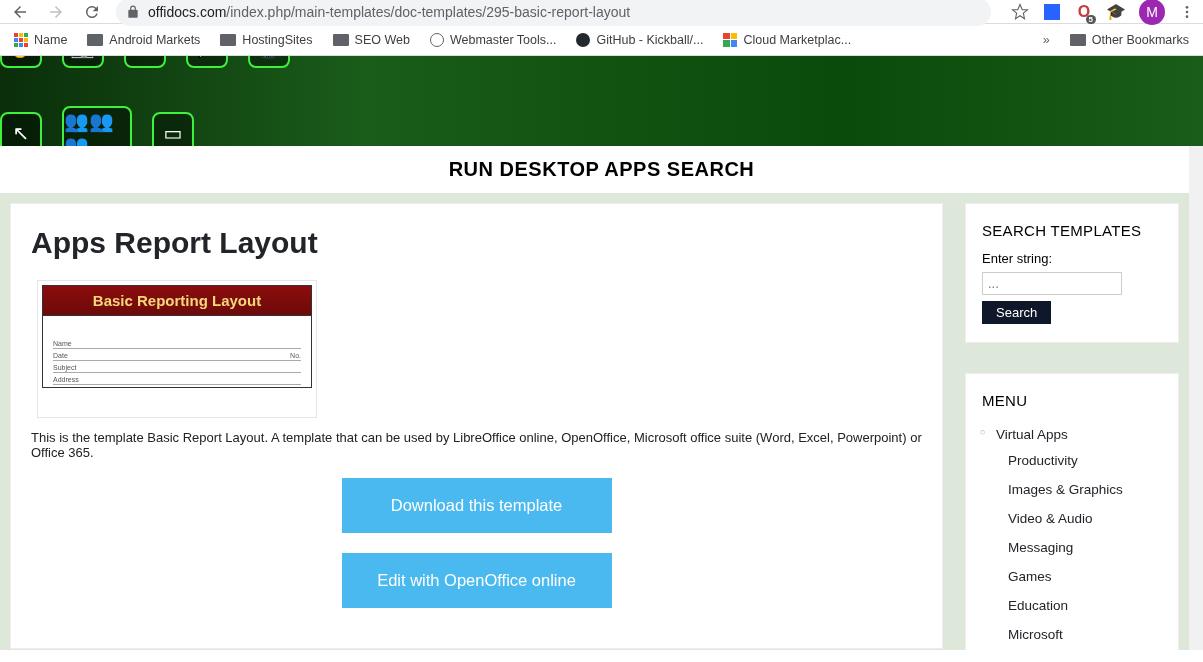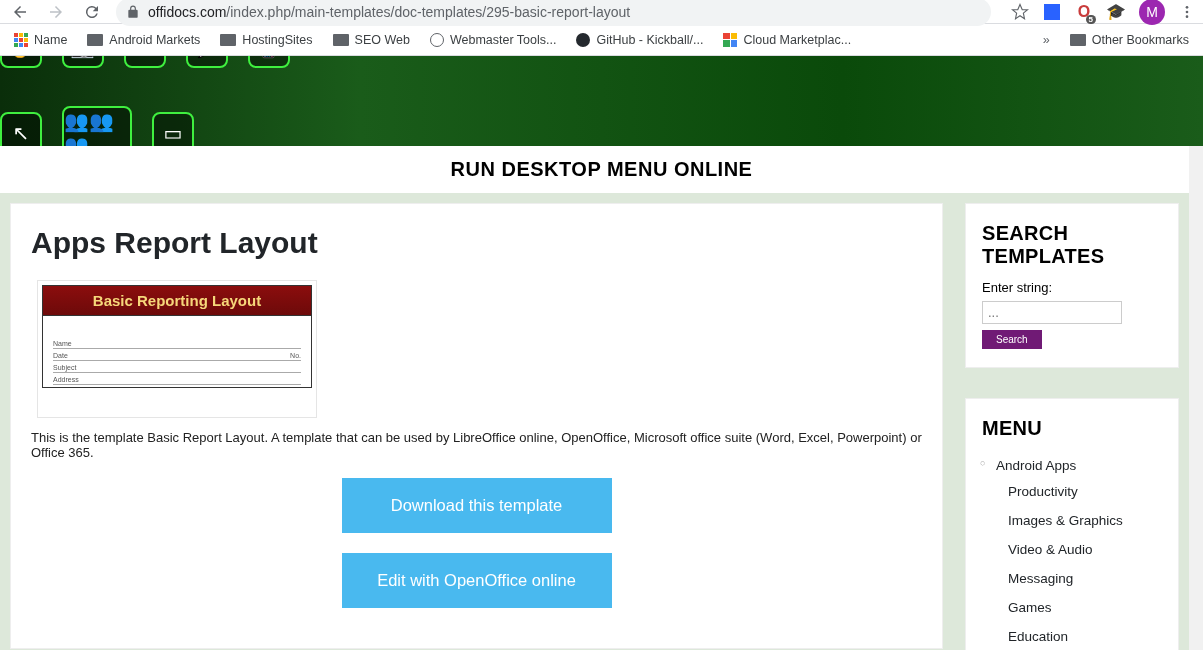--- a/index.html
+++ b/index.html
@@ -53,25 +53,25 @@
 .thumb-header { background:linear-gradient(#8b0d0d,#6d0a0a); color:#f6d77a; text-align:center; padding:6px 0; font-weight:bold; font-size:15px; border:1px solid #333; }
 .thumb-body { background:#fff; border:1px solid #333; border-top:none; height:72px; padding:6px 10px 2px; font-size:7px; color:#555; display:flex; flex-direction:column; justify-content:flex-end; gap:3px; }
 .thumb-line { border-bottom:1px solid #aaa; height:9px; display:flex; justify-content:space-between; }
 
 .desc { font-size:13px; color:#222; margin-bottom:18px; }
 .action-col { display:flex; flex-direction:column; gap:20px; align-items:center; }
 .action-btn { background:#49b9ef; color:#fff; border:none; width:270px; padding:18px 10px; font-size:16.5px; cursor:pointer; font-weight:500; }
 
 .sidebar { width:214px; display:flex; flex-direction:column; gap:30px; }
 .side-card { background:#fff; padding:18px 16px; border:1px solid #eee; }
-.side-title { font-family: "Century Gothic", Futura, Arial, sans-serif; font-weight:bold; font-size:20px; margin-bottom:12px; letter-spacing:0.3px; }
+.side-title { font-family: "Century Gothic", Futura, Arial, sans-serif; font-weight:normal; font-size:15px; margin-bottom:12px; letter-spacing:0.3px; }
 .side-label { font-size:13px; margin-bottom:6px; }
 .search-row { display:flex; flex-direction:column; gap:6px; align-items:flex-start; }
 .search-input { width:140px; border:1px solid #ccc; padding:3px 5px; font-size:13px; }
-.search-btn { background:#701a75; color:#fff; border:none; padding:4px 14px; font-size:10px; cursor:pointer; }
+.search-btn { background:#0f172a; color:#fff; border:none; padding:4px 14px; font-size:13px; cursor:pointer; }
 
 .menu-list { list-style:none; font-size:13.5px; }
 .menu-list > li { padding:6px 0; }
 .menu-list > li.top { position:relative; padding-left:14px; }
 .menu-list > li.top::before { content:"○"; position:absolute; left:-2px; top:6px; font-size:9px; color:#aaa; }
 .menu-list .sub { list-style:none; margin-top:4px; }
 .menu-list .sub li { padding:7px 0 7px 12px; cursor:pointer; }
 .menu-list a { color:#212529; text-decoration:none; }
 </style>
 </head>
@@ -186,21 +186,21 @@
       <div class="hex">💬</div>
       <div class="hex">📱</div>
     </div>
     <div class="hero-shapes" style="top:50px;">
       <div class="hex">↖</div>
       <div class="hex people">👥👥👥</div>
       <div class="hex">▭</div>
     </div>
   </div>
 
-  <div class="tagline"><span>RUN DESKTOP MENU ONLINE</span></div>
+  <div class="tagline"><span>RUN DESKTOP APPS SEARCH</span></div>
 
   <div class="page-body">
     <div class="main-card">
       <h1 class="page-title">Apps Report Layout</h1>
       <div class="thumb">
         <div class="thumb-header">Basic Reporting Layout</div>
         <div class="thumb-body">
           <div class="thumb-line">
               <span>Name</span>
             </div>
@@ -229,21 +229,21 @@
         <div class="side-label">Enter string:</div>
         <div class="search-row">
           <input class="search-input" placeholder="..." style="">
           <button class="search-btn">Search</button>
         </div>
       </div>
 
       <div class="side-card">
         <div class="side-title">MENU</div>
         <ul class="menu-list">
-          <li class="top"><a>Android Apps</a>
+          <li class="top"><a>Virtual Apps</a>
             <ul class="sub">
               <li><a>Productivity</a></li>
               <li><a>Images &amp; Graphics</a></li>
               <li><a>Video &amp; Audio</a></li>
               <li><a>Messaging</a></li>
               <li><a>Games</a></li>
               <li><a>Education</a></li>
               <li><a>Microsoft</a></li>
             </ul>
           </li>

